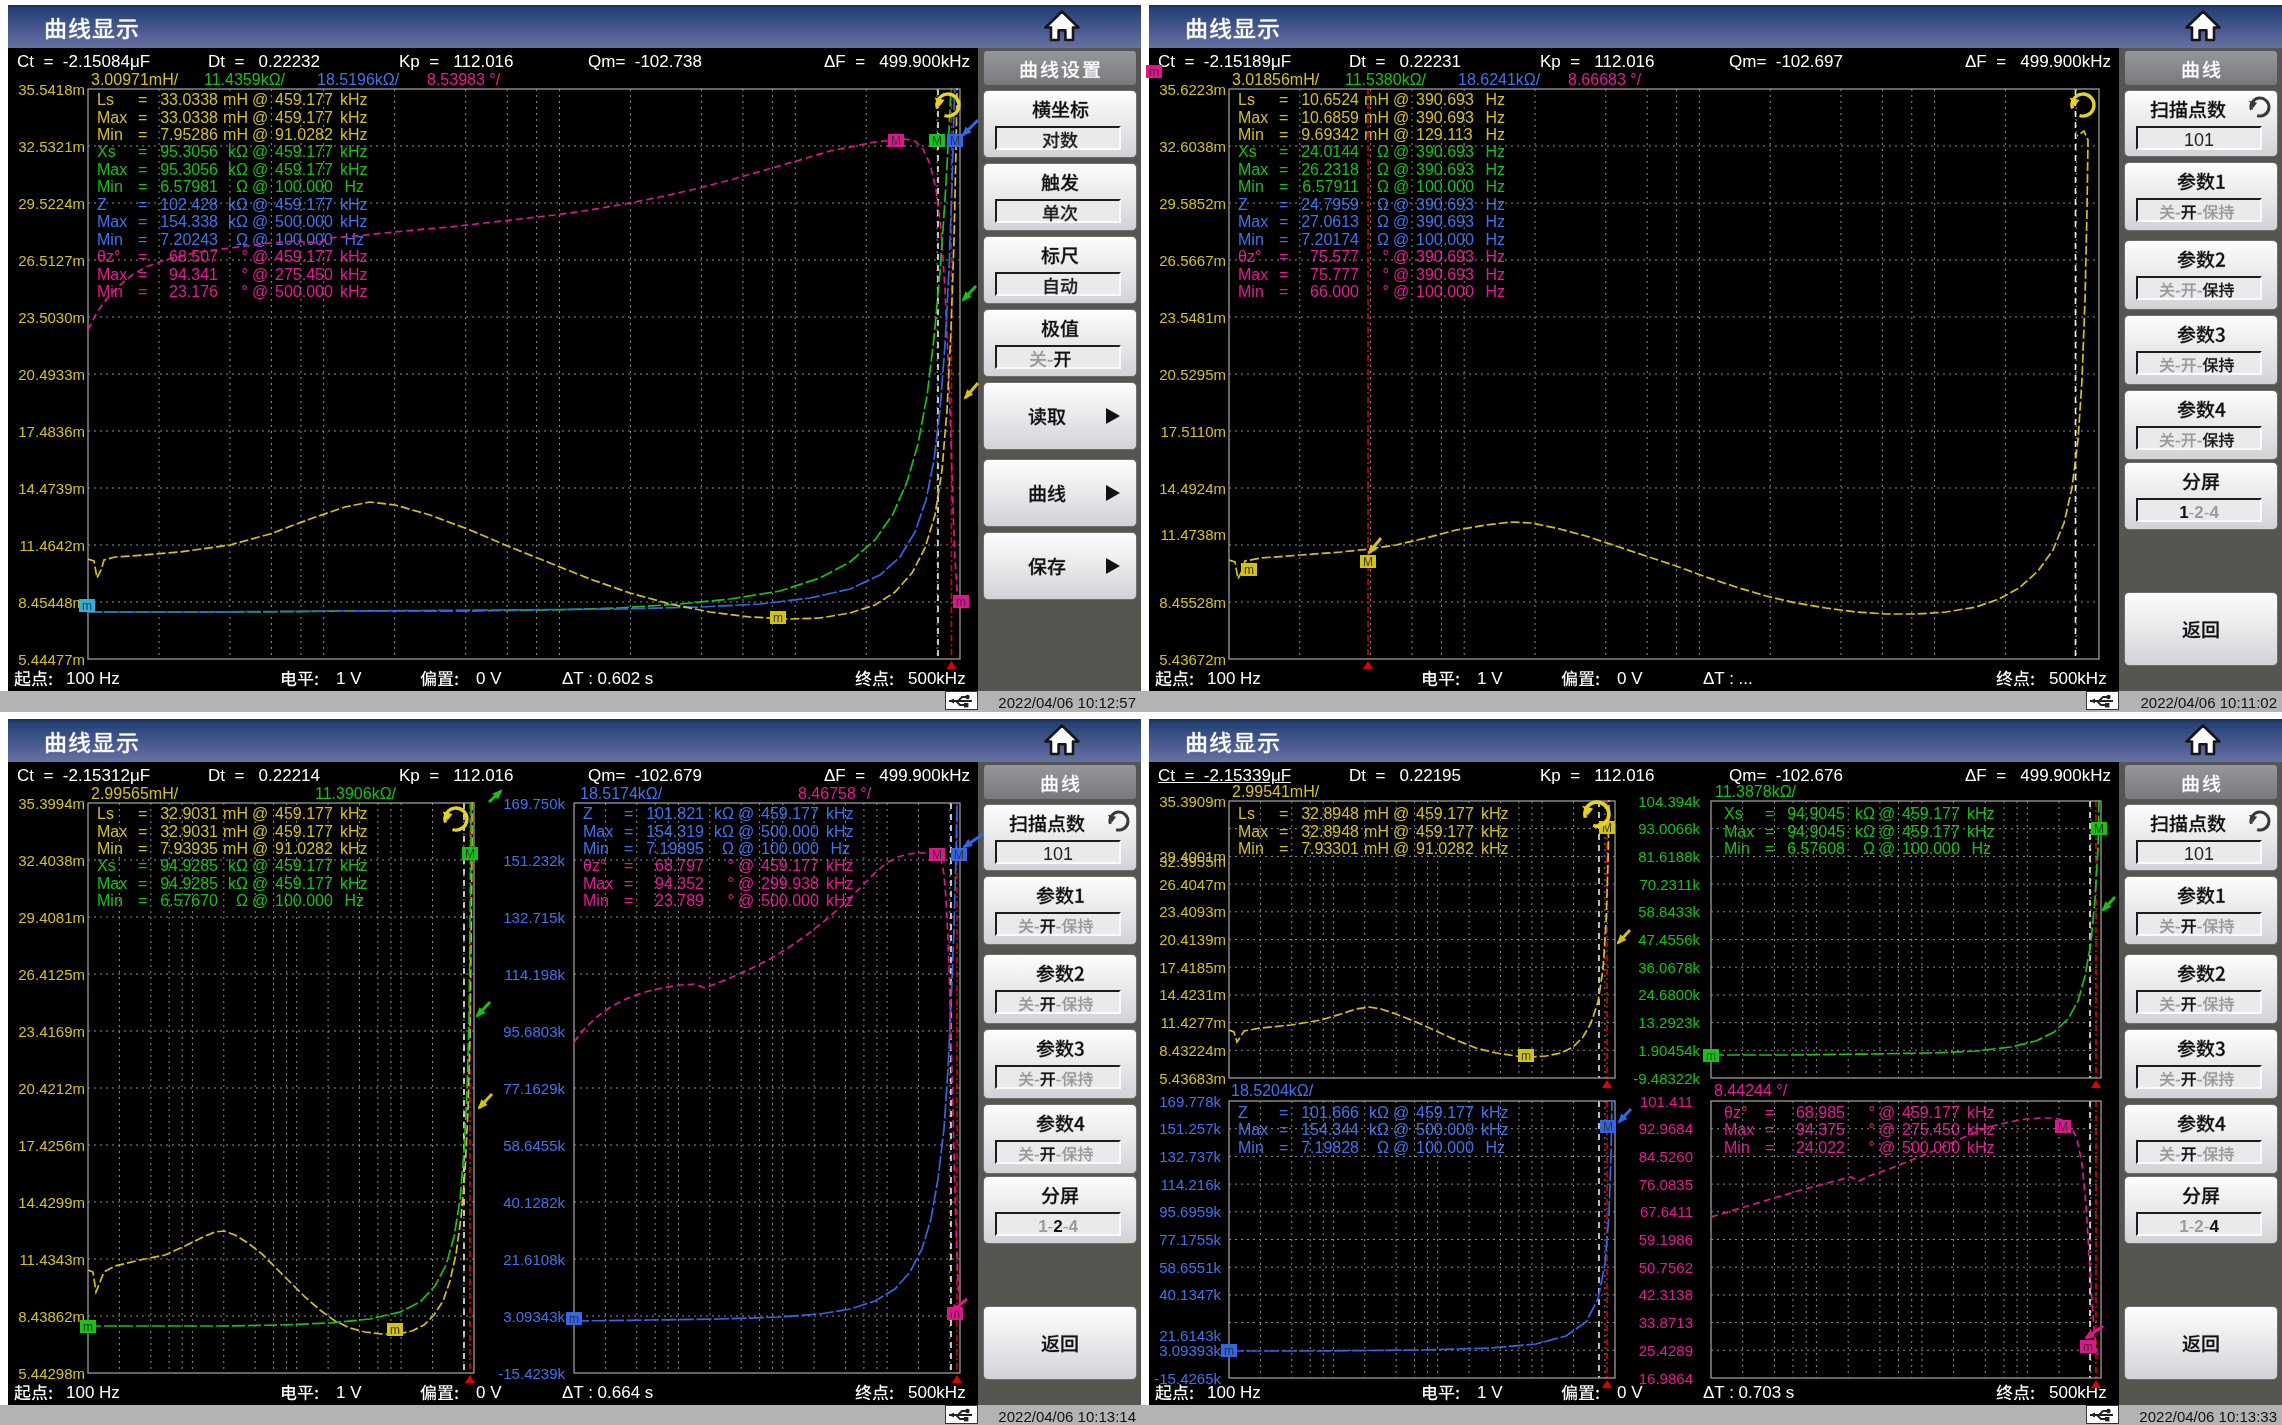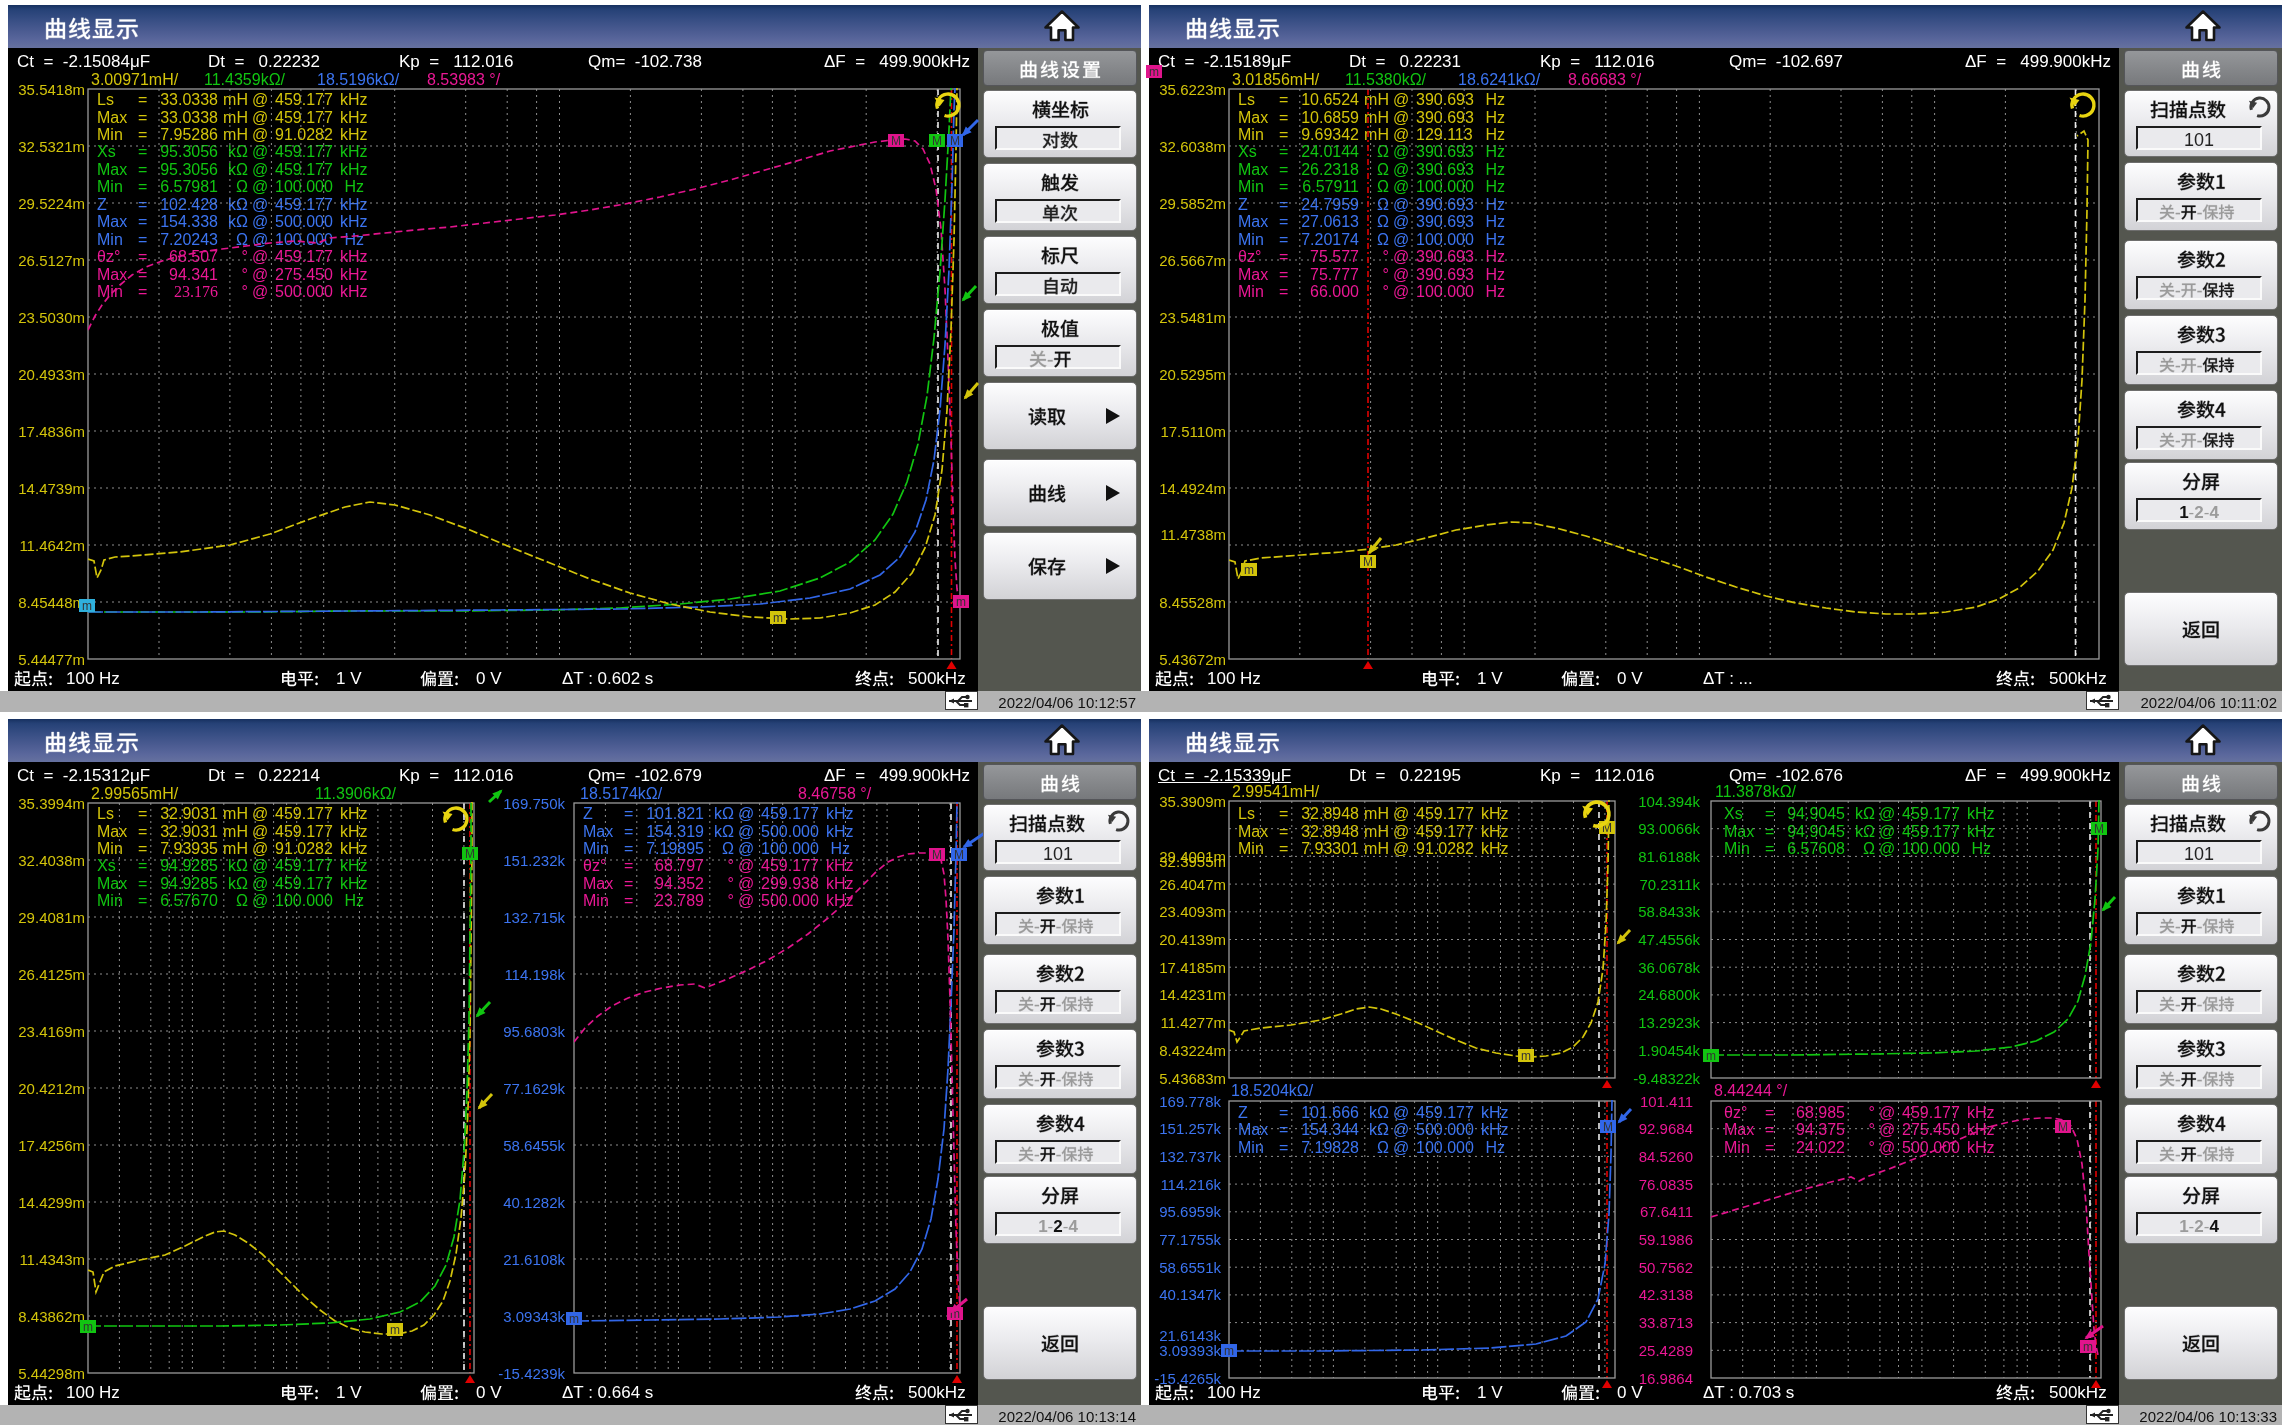--- a/index.html
+++ b/index.html
@@ -166,21 +166,21 @@
     <div style="position:absolute;font-size:16px;color:#ea1895;line-height:18px;top:248px;left:340px;white-space:pre;">kHz</div>
     <div style="position:absolute;font-size:16px;color:#ea1895;line-height:18px;top:265.5px;left:97px;white-space:pre;">Max</div>
     <div style="position:absolute;font-size:16px;color:#ea1895;line-height:18px;top:265.5px;left:138px;white-space:pre;">=</div>
     <div style="position:absolute;font-size:16px;color:#ea1895;line-height:18px;top:265.5px;width:80px;text-align:right;left:138px;">94.341</div>
     <div style="position:absolute;font-size:16px;color:#ea1895;line-height:18px;top:265.5px;width:60px;text-align:right;left:188px;">°</div>
     <div style="position:absolute;font-size:16px;color:#ea1895;line-height:18px;top:265.5px;left:252px;white-space:pre;">@</div>
     <div style="position:absolute;font-size:16px;color:#ea1895;line-height:18px;top:265.5px;left:275px;white-space:pre;">275.450</div>
     <div style="position:absolute;font-size:16px;color:#ea1895;line-height:18px;top:265.5px;left:340px;white-space:pre;">kHz</div>
     <div style="position:absolute;font-size:16px;color:#ea1895;line-height:18px;top:282.9px;left:97px;white-space:pre;">Min</div>
     <div style="position:absolute;font-size:16px;color:#ea1895;line-height:18px;top:282.9px;left:138px;white-space:pre;">=</div>
-    <div style="position:absolute;font-size:16px;color:#ea1895;line-height:18px;top:282.9px;width:80px;text-align:right;left:138px;font-family:Liberation Serif, serif;">23.176</div>
+    <div style="position:absolute;font-size:16px;color:#ea1895;line-height:18px;top:282.9px;width:80px;text-align:right;left:138px;">23.176</div>
     <div style="position:absolute;font-size:16px;color:#ea1895;line-height:18px;top:282.9px;width:60px;text-align:right;left:188px;">°</div>
     <div style="position:absolute;font-size:16px;color:#ea1895;line-height:18px;top:282.9px;left:252px;white-space:pre;">@</div>
     <div style="position:absolute;font-size:16px;color:#ea1895;line-height:18px;top:282.9px;left:275px;white-space:pre;">500.000</div>
     <div style="position:absolute;font-size:16px;color:#ea1895;line-height:18px;top:282.9px;left:340px;white-space:pre;">kHz</div>
     <svg style="position:absolute;left:14px;top:669.5px;overflow:visible" width="39.1" height="17" viewBox="0 -880 2298 1000">
       <g transform="scale(1,-1)">
         <use href="#g8D77" x="0" fill="#fff"></use>
         <use href="#g70B9" x="1000" fill="#fff"></use>
         <use href="#g003A" x="2000" fill="#fff"></use>
       </g>

